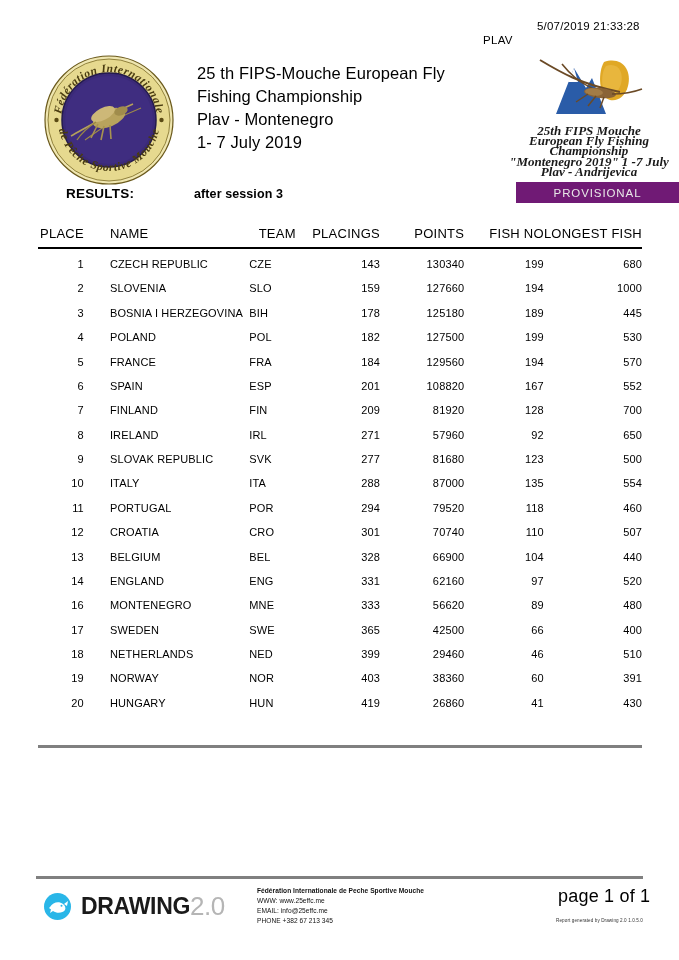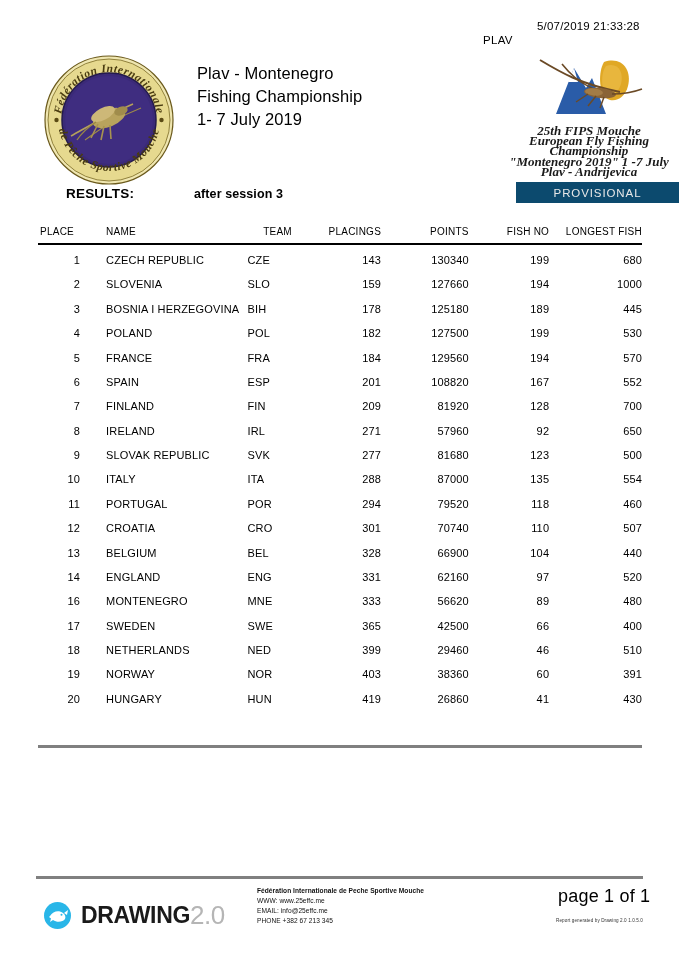--- a/index.html
+++ b/index.html
@@ -53,31 +53,31 @@
     position: absolute; left: 66px; top: 186px;
     font-size: 13.5px; font-weight: bold; letter-spacing: .2px;
   }
   .results-value {
     position: absolute; left: 194px; top: 187px;
     font-size: 12.5px; font-weight: bold; letter-spacing: .1px;
   }
   .provisional {
     position: absolute; left: 516px; top: 182px;
     width: 163px; height: 21px;
-    background: #0c4a6e;
+    background: #701a75;
     color: #e8e8e8;
     font-size: 11.5px; letter-spacing: .9px;
     display: flex; align-items: center; justify-content: center;
   }
 
   
   .table-wrap { position: absolute; left: 38px; top: 226px; width: 604px; }
   table.results { width: 604px; border-collapse: collapse; }
   table.results th {
-    font-size: 10px; font-weight: normal; letter-spacing: .25px;
+    font-size: 13px; font-weight: normal; letter-spacing: .25px;
     padding: 0 0 6px 0; vertical-align: bottom; white-space: nowrap;
   }
   thead tr { border-bottom: 2.2px solid #000; }
   table.results td {
     font-size: 11px; letter-spacing: .15px;
     padding: 6.2px 0 6.2px 0; white-space: nowrap;
   }
   tbody tr:first-child td { padding-top: 9px; }
   tbody tr:last-child td { padding-bottom: 9px; }
   .c-place { width: 52px; text-align: right; padding-right: 8px !important; }
@@ -100,21 +100,21 @@
     background: #808080;
   }
 
   
   .footer-rule {
     position: absolute; left: 36px; top: 876px;
     width: 607px; height: 3px; background: #808080;
   }
   .footer { position: absolute; left: 0; top: 884px; width: 679px; height: 60px; }
 
-  .drawing-logo { position: absolute; left: 44px; top: 16px; display:flex; align-items:center; }
+  .drawing-logo { position: absolute; left: 44px; top: 7px; display:flex; align-items:center; }
   .dl-circle {
     width: 27px; height: 27px; border-radius: 50%;
     background: #29b6e8; position: relative; flex: none;
     display:flex; align-items:center; justify-content:center;
   }
   .dl-word {
     margin-left: 10px; font-size: 23px; font-weight: bold;
     letter-spacing: -0.3px; color: #1a1a1a;
   }
   .dl-ver { font-size: 26px; font-weight: normal; color: #b5b5b5; letter-spacing:-0.5px; }
@@ -174,22 +174,23 @@
           <ellipse cx="80" cy="59" rx="7" ry="4.2" fill="#a08c4c" transform="rotate(-22 80 59)"></ellipse>
           <path d="M 57,72 L 50,86" stroke="#a8944f" stroke-width="1.6" fill="none"></path>
           <path d="M 63,74 L 60,88" stroke="#a8944f" stroke-width="1.6" fill="none"></path>
           <path d="M 69,73 L 70,87" stroke="#a8944f" stroke-width="1.6" fill="none"></path>
           <path d="M 55,70 C 46,76 40,82 36,88" stroke="#9a8745" stroke-width="1.3" fill="none"></path>
         </g>
       </svg>
     </div>
 
     <div class="title-block">
+      <div class="title-line">25 th FIPS-Mouche European Fly</div>
+      <div class="title-line">Fishing Championship</div>
       <div class="title-line">Plav - Montenegro</div>
-      <div class="title-line">Fishing Championship</div>
       <div class="title-line">1- 7 July 2019</div>
     </div>
 
     <div class="plav-label">PLAV</div>
     <div class="datetime">5/07/2019  21:33:28</div>
 
     <div class="mne-logo">
       <div class="mne-art">
         <svg viewBox="0 0 178 66" width="178" height="66">
 

